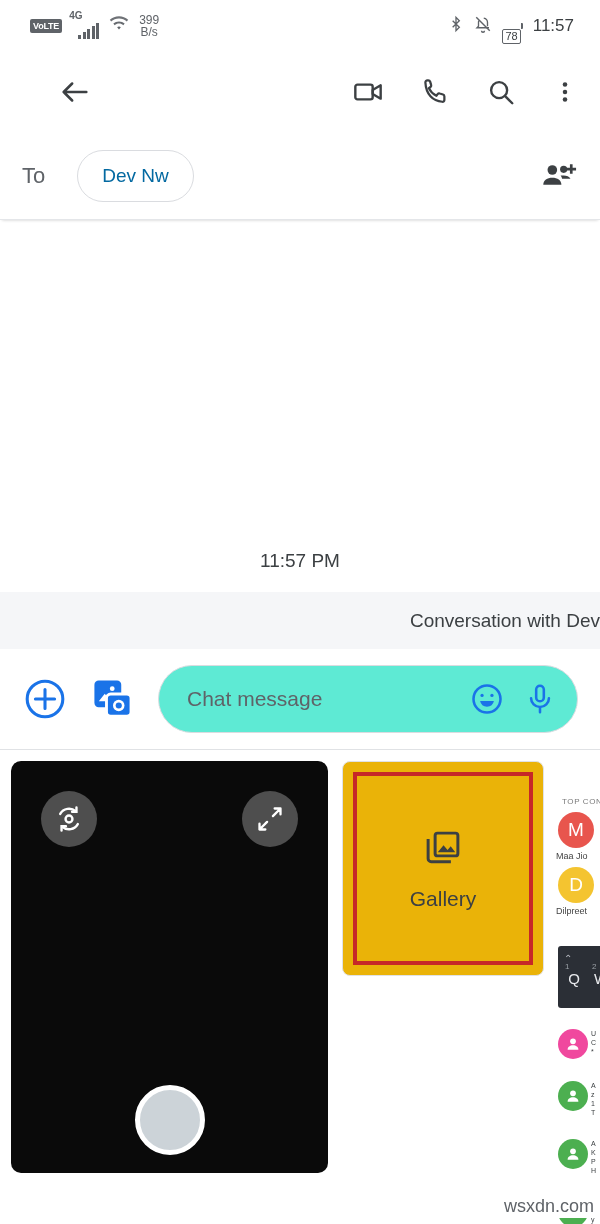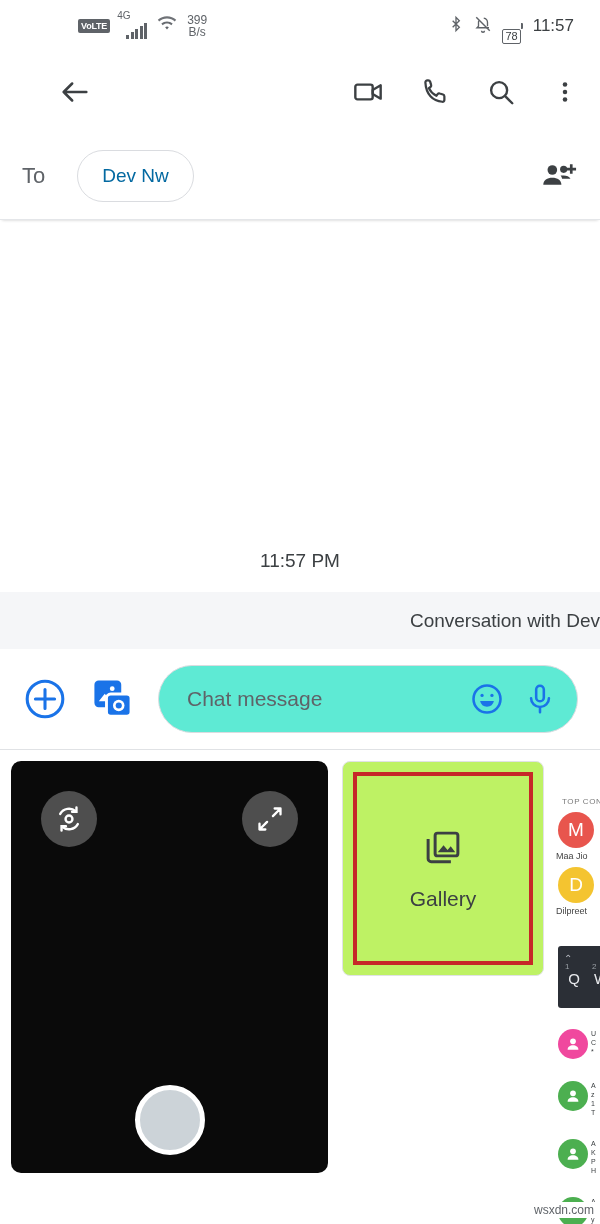--- a/index.html
+++ b/index.html
@@ -15,24 +15,23 @@
   .statusbar {
     height: 52px; display: flex; align-items: center;
     padding: 0 14px; background: #ffffff;
   }
   .sb-left { display: flex; align-items: center; gap: 7px; padding-left: 16px; }
   .sb-right { margin-left: auto; display: flex; align-items: center; gap: 10px; padding-right: 12px; }
   .volte {
     background: #5f6368; color: #fff; font-size: 9px; font-weight: bold;
     padding: 2px 3px; border-radius: 2px; letter-spacing: -.2px;
     font-family: "Liberation Sans", sans-serif;
-    margin-left: 48px;
   }
   .sig { display: flex; align-items: flex-end; gap: 1px; position: relative; }
-  .sig .lbl { position: absolute; top: -4px; left: 0; font-size: 10px; color: #5f6368; font-weight: 400; }
+  .sig .lbl { position: absolute; top: -4px; left: 0; font-size: 10px; color: #5f6368; font-weight: 700; }
   .sig .bars { display: flex; align-items: flex-end; gap: 1.5px; margin-top: 9px; margin-left: 9px; }
   .sig .bars i { width: 3px; background: #5f6368; display: block; }
   .sig .bars i:nth-child(1) { height: 4px; }
   .sig .bars i:nth-child(2) { height: 7px; }
   .sig .bars i:nth-child(3) { height: 10px; }
   .sig .bars i:nth-child(4) { height: 13px; }
   .sig .bars i:nth-child(5) { height: 16px; }
   .netspeed { font-size: 12px; color: #5f6368; line-height: 12px; text-align: center; }
   .battery {
     display: flex; align-items: center;
@@ -100,21 +99,21 @@
     background: rgba(255,255,255,.28); display: flex; align-items: center; justify-content: center;
   }
   .cam-flip { top: 30px; left: 30px; }
   .cam-expand { top: 30px; right: 30px; }
   .shutter {
     position: absolute; bottom: 18px; left: 50%; transform: translateX(-50%);
     width: 70px; height: 70px; border-radius: 50%;
     background: #ccd3d8; border: 5px solid #ffffff;
   }
   .gallery-card {
-    width: 202px; height: 215px; background: #bef264; border: 1px solid #e0e2e5;
+    width: 202px; height: 215px; background: #eab308; border: 1px solid #e0e2e5;
     border-radius: 8px; flex: none; display: flex; align-items: center; justify-content: center;
     padding: 10px;
   }
   .gallery-hl {
     border: 4px solid #c62828; width: 100%; height: 100%;
     display: flex; flex-direction: column; align-items: center; justify-content: center; gap: 14px;
   }
   .gallery-label { font-size: 21px; color: #3c4043; }
 
   
@@ -137,21 +136,21 @@
   .kbd .row1 { height: 24px; display: flex; align-items: center; padding-left: 6px; color: #b9bdc4; font-size: 10px; }
   .kbd .row2 { display: flex; gap: 5px; padding-left: 5px; }
   .kbd .key { width: 22px; text-align: center; color: #e8eaed; font-size: 15px; position: relative; }
   .kbd .key u { position: absolute; top: -8px; left: 2px; font-size: 8px; color: #9aa0a6; text-decoration: none; }
   .peek-list { position: absolute; top: 238px; left: 0; width: 48px; }
   .pl-item { display: flex; align-items: flex-start; gap: 3px; margin-bottom: 22px; padding-left: 6px; }
   .pl-av { width: 30px; height: 30px; border-radius: 50%; display:flex; align-items:center; justify-content:center; flex: none; }
   .pl-lines { display: flex; flex-direction: column; gap: 1px; padding-top: 1px; }
   .pl-lines span { font-size: 7px; color: #3c4043; white-space: nowrap; line-height: 8px; }
   .watermark {
-    position: absolute; right: 4px; bottom: 6px; font-size: 12px; color: #5f6368;
+    position: absolute; right: 4px; bottom: 6px; font-size: 18px; color: #5f6368;
     background: #fff; padding: 1px 2px;
   }
 </style>
 </head>
 <body>
 
 <div class="screen">
 
   <div class="statusbar">
     <div class="sb-left">

